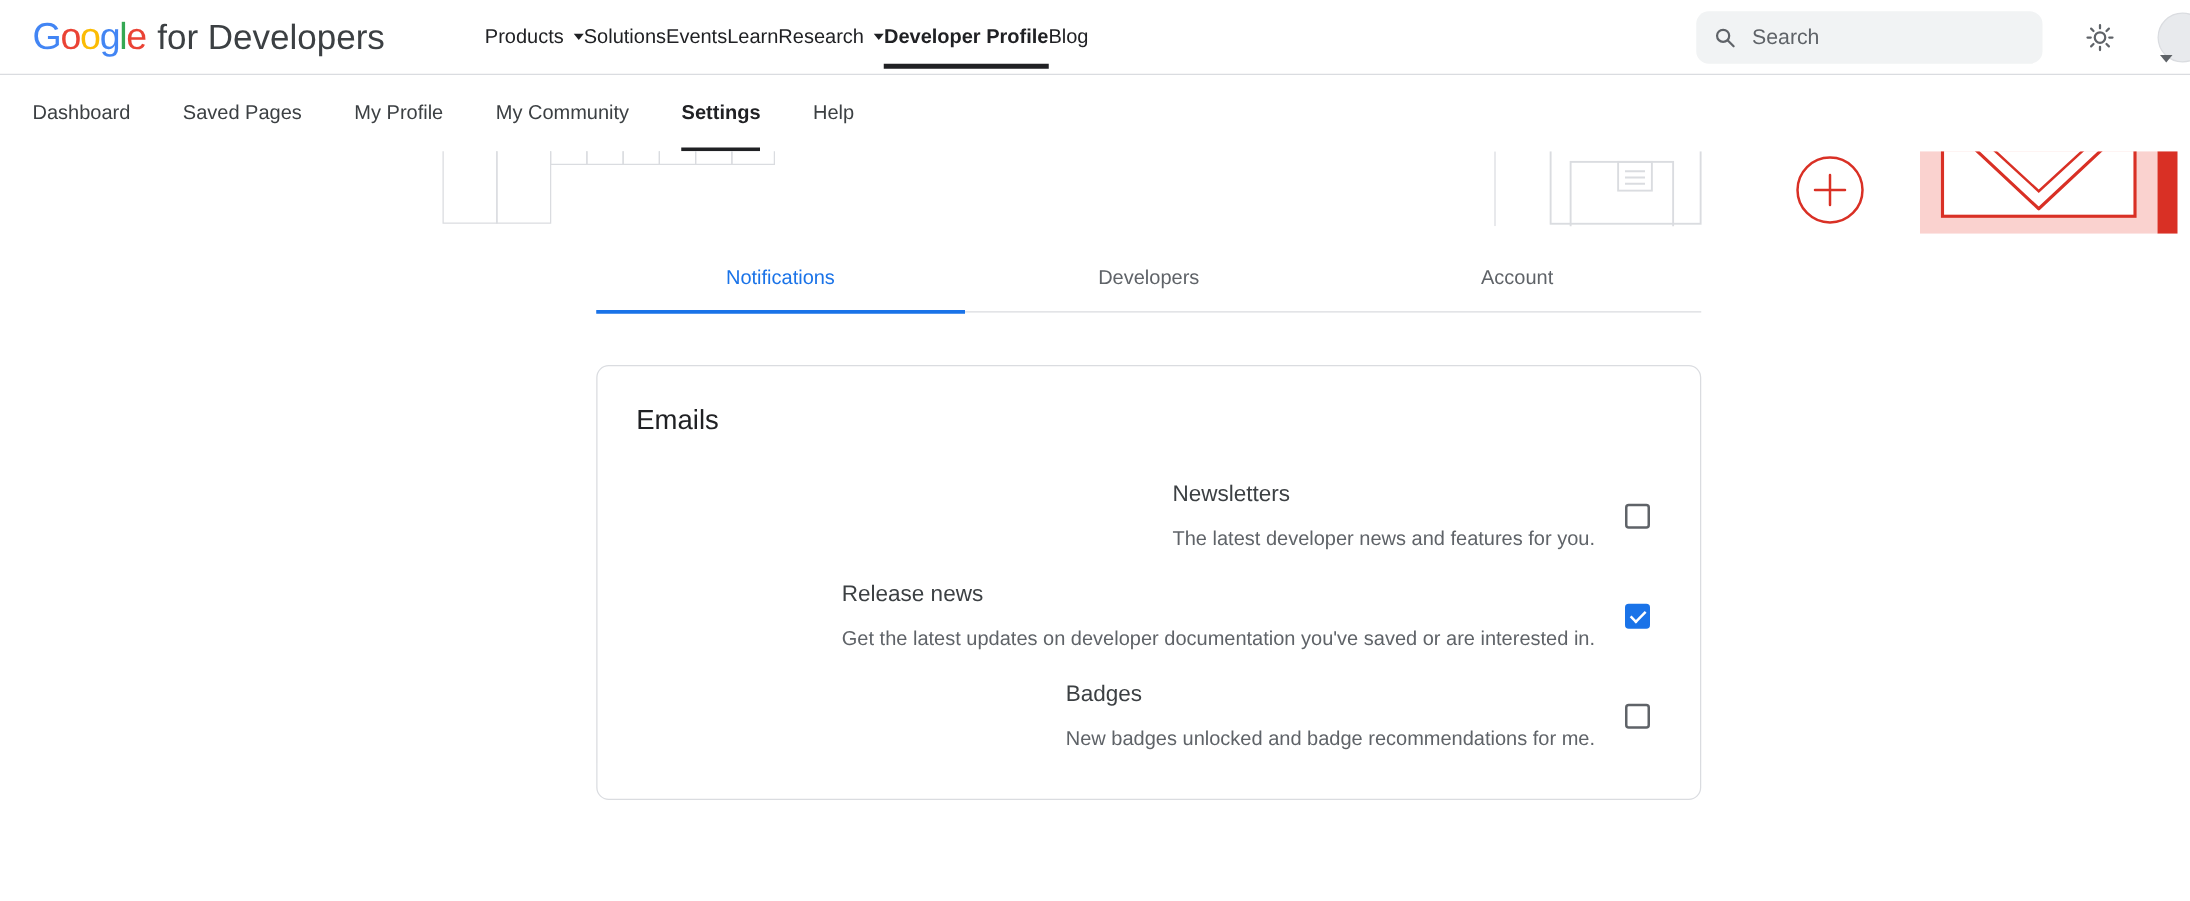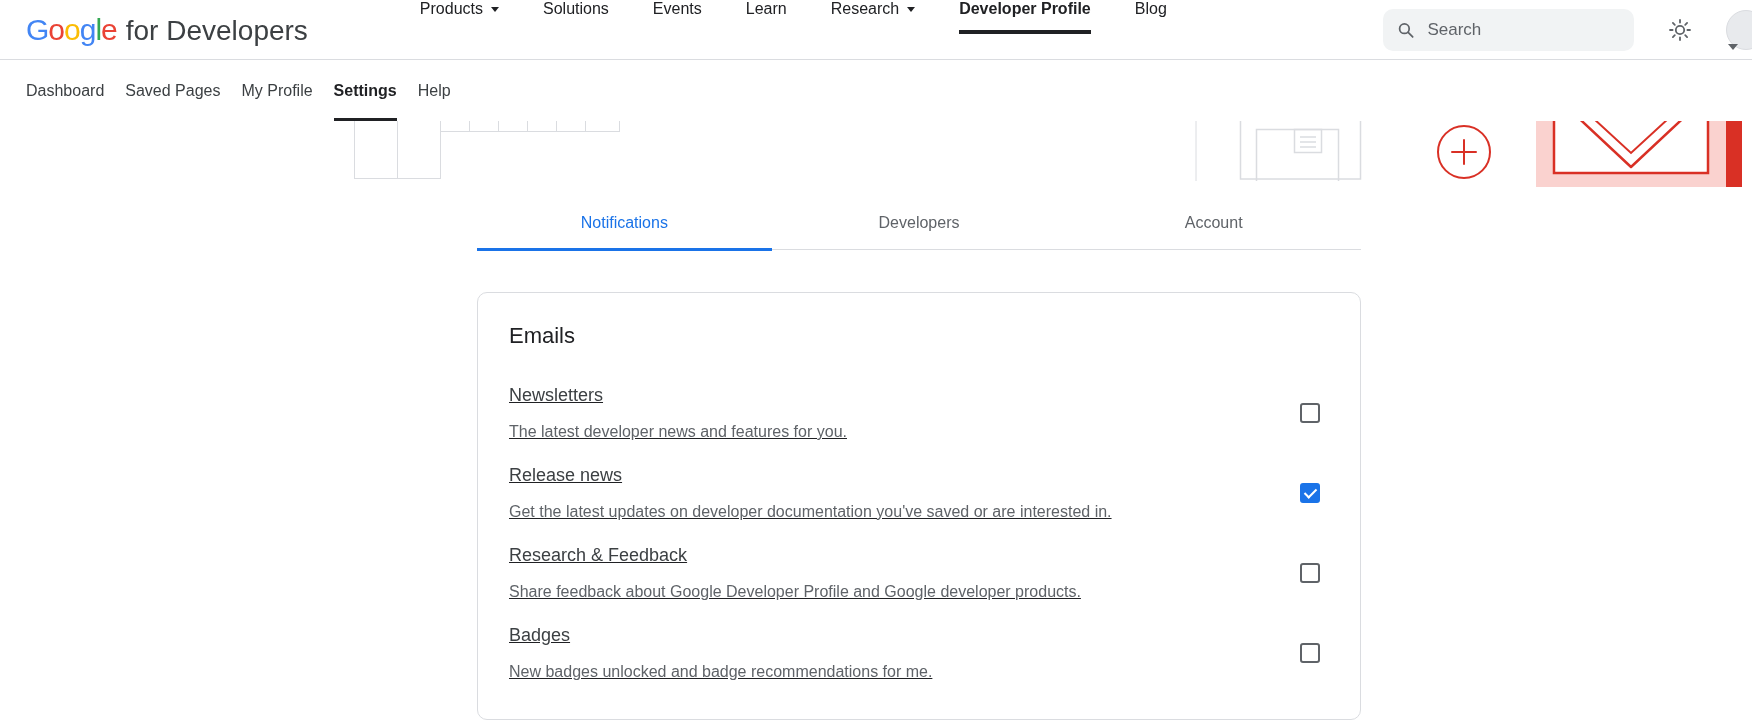--- a/index.html
+++ b/index.html
@@ -28,42 +28,41 @@
   .lg { font-weight: 400; }
   .lg.c1 { color: #4285F4; }
   .lg.c2 { color: #EA4335; }
   .lg.c3 { color: #FBBC04; }
   .lg.c4 { color: #4285F4; }
   .lg.c5 { color: #34A853; }
   .lg.c6 { color: #EA4335; }
   .logo-suffix { color: #3c4043; margin-left: 9px; letter-spacing: 0; font-size: 28px; }
 
   .main-nav {
-    display: flex; align-items: flex-start;
-    gap: 44px;
-    margin-left: 112px;
+    display: flex; align-items: center;
+    margin-left: 80px;
     font-size: 16px;
     height: 100%;
   }
   .nav-item { display: flex; align-items: center; position: relative; cursor: pointer; white-space: nowrap; color: #202124; }
   .nav-item.active { font-weight: 700; }
   .nav-item.active::after {
     content: ""; position: absolute; left: 0; right: 0; bottom: -16px;
     height: 4px; background: #202124;
   }
   .caret {
     width: 0; height: 0; display: inline-block;
     border-left: 4.5px solid transparent; border-right: 4.5px solid transparent;
     border-top: 5.5px solid #202124;
     margin-left: 8px;
   }
 
   .header-right { margin-left: auto; display: flex; align-items: center; gap: 34px; }
   .search-box {
-    width: 251px; height: 42px;
+    width: 277px; height: 42px;
     background: #f1f3f4; border-radius: 10px;
     display: flex; align-items: center; gap: 11px;
     padding: 0 14px;
   }
   .search-box input {
     border: none; outline: none; background: transparent;
     font-size: 17px; color: #3c4043; width: 100%;
     font-family: "Liberation Sans", sans-serif;
   }
   .search-box input::placeholder { color: #5f6368; }
@@ -79,21 +78,21 @@
     width: 0; height: 0;
     border-left: 5px solid transparent; border-right: 5px solid transparent;
     border-top: 6px solid #5f6368;
   }
 
   
   .sub-nav {
     height: 61px;
     display: flex; align-items: center;
     padding-left: 26px;
-    gap: 21px;
+    gap: 42px;
     font-size: 16px;
     background: #fff;
   }
   .subnav-item { height: 100%; display: flex; align-items: center; position: relative; cursor: pointer; color: #3c4043; white-space: nowrap; }
   .subnav-item.active { color: #202124; font-weight: 700; }
   .subnav-item.active::after {
     content: ""; position: absolute; left: 0; right: 0; bottom: 0;
     height: 3px; background: #202124;
   }
 
@@ -129,23 +128,22 @@
 
   
   .card {
     margin-top: 42px;
     border: 1px solid #dadce0;
     border-radius: 10px;
     padding: 30px 40px 26px 31px;
   }
   .card-title { font-size: 22px; font-weight: 400; color: #202124; margin: 0 0 24px 0; }
   .email-item {
-    display: flex; align-items: center; justify-content: space-between;
+    display: flex; align-items: center; justify-content: flex-end;
     padding: 12px 0;
-    text-decoration: underline;
   }
   .item-title { font-size: 18px; color: #3c4043; }
   .item-desc { font-size: 16px; color: #5f6368; margin-top: 17px; }
   .checkbox {
     width: 20px; height: 20px; flex: none;
     border: 2px solid #5f6368; border-radius: 3px;
     position: relative; cursor: pointer; display: inline-block;
     margin-left: 24px;
   }
   .checkbox.checked { background: #1a73e8; border-color: #1a73e8; }
@@ -229,20 +227,23 @@
 <nav class="sub-nav">
   <div class="subnav-item">
     <span>Dashboard</span>
   </div>
   <div class="subnav-item">
     <span>Saved Pages</span>
   </div>
   <div class="subnav-item">
     <span>My Profile</span>
   </div>
+  <div class="subnav-item">
+    <span>My Community</span>
+  </div>
   <div class="subnav-item active">
     <span>Settings</span>
   </div>
   <div class="subnav-item">
     <span>Help</span>
   </div>
 </nav>
 
 <div class="banner">
 
@@ -302,27 +303,20 @@
     </div>
 
     <div class="email-item">
       <div class="item-text">
         <div class="item-title">Release news</div>
         <div class="item-desc">Get the latest updates on developer documentation you've saved or are interested in.</div>
       </div>
       <span class="checkbox checked"></span>
     </div>
 
-    <div class="email-item">
-      <div class="item-text">
-        <div class="item-title">Research &amp; Feedback</div>
-        <div class="item-desc">Share feedback about Google Developer Profile and Google developer products.</div>
-      </div>
-      <span class="checkbox"></span>
-    </div>
 
     <div class="email-item">
       <div class="item-text">
         <div class="item-title">Badges</div>
         <div class="item-desc">New badges unlocked and badge recommendations for me.</div>
       </div>
       <span class="checkbox"></span>
     </div>
   </section>
 

